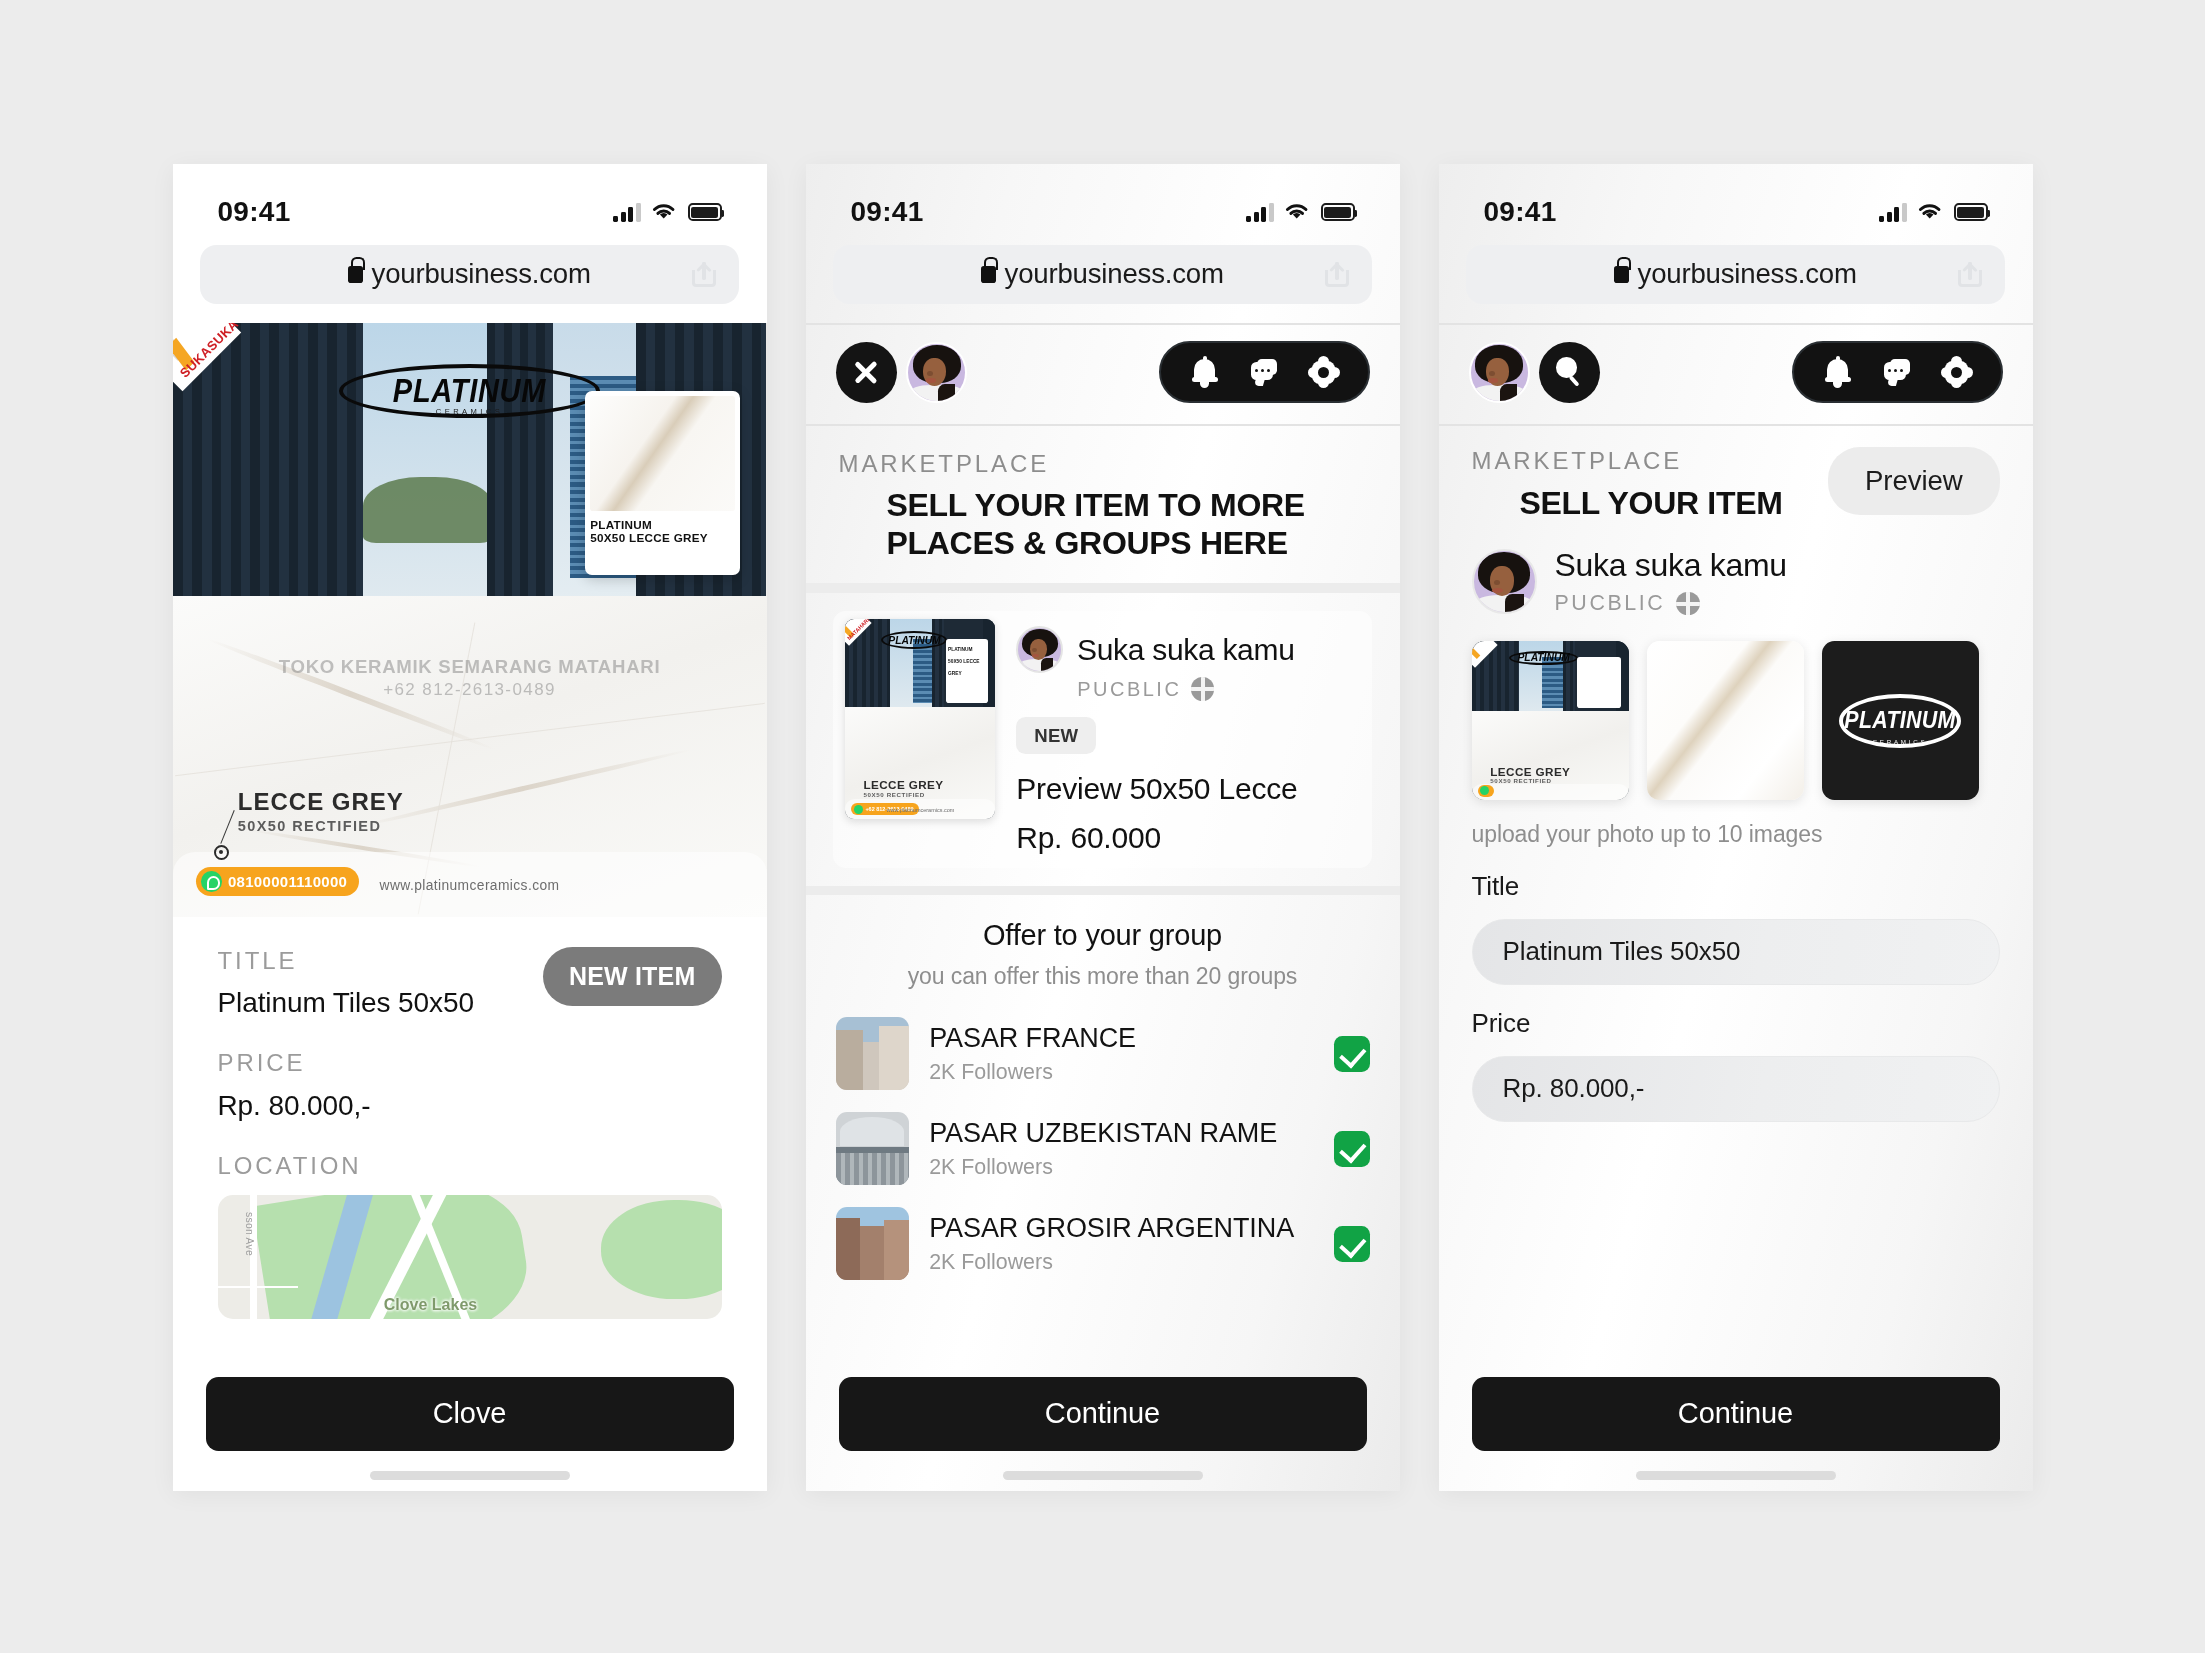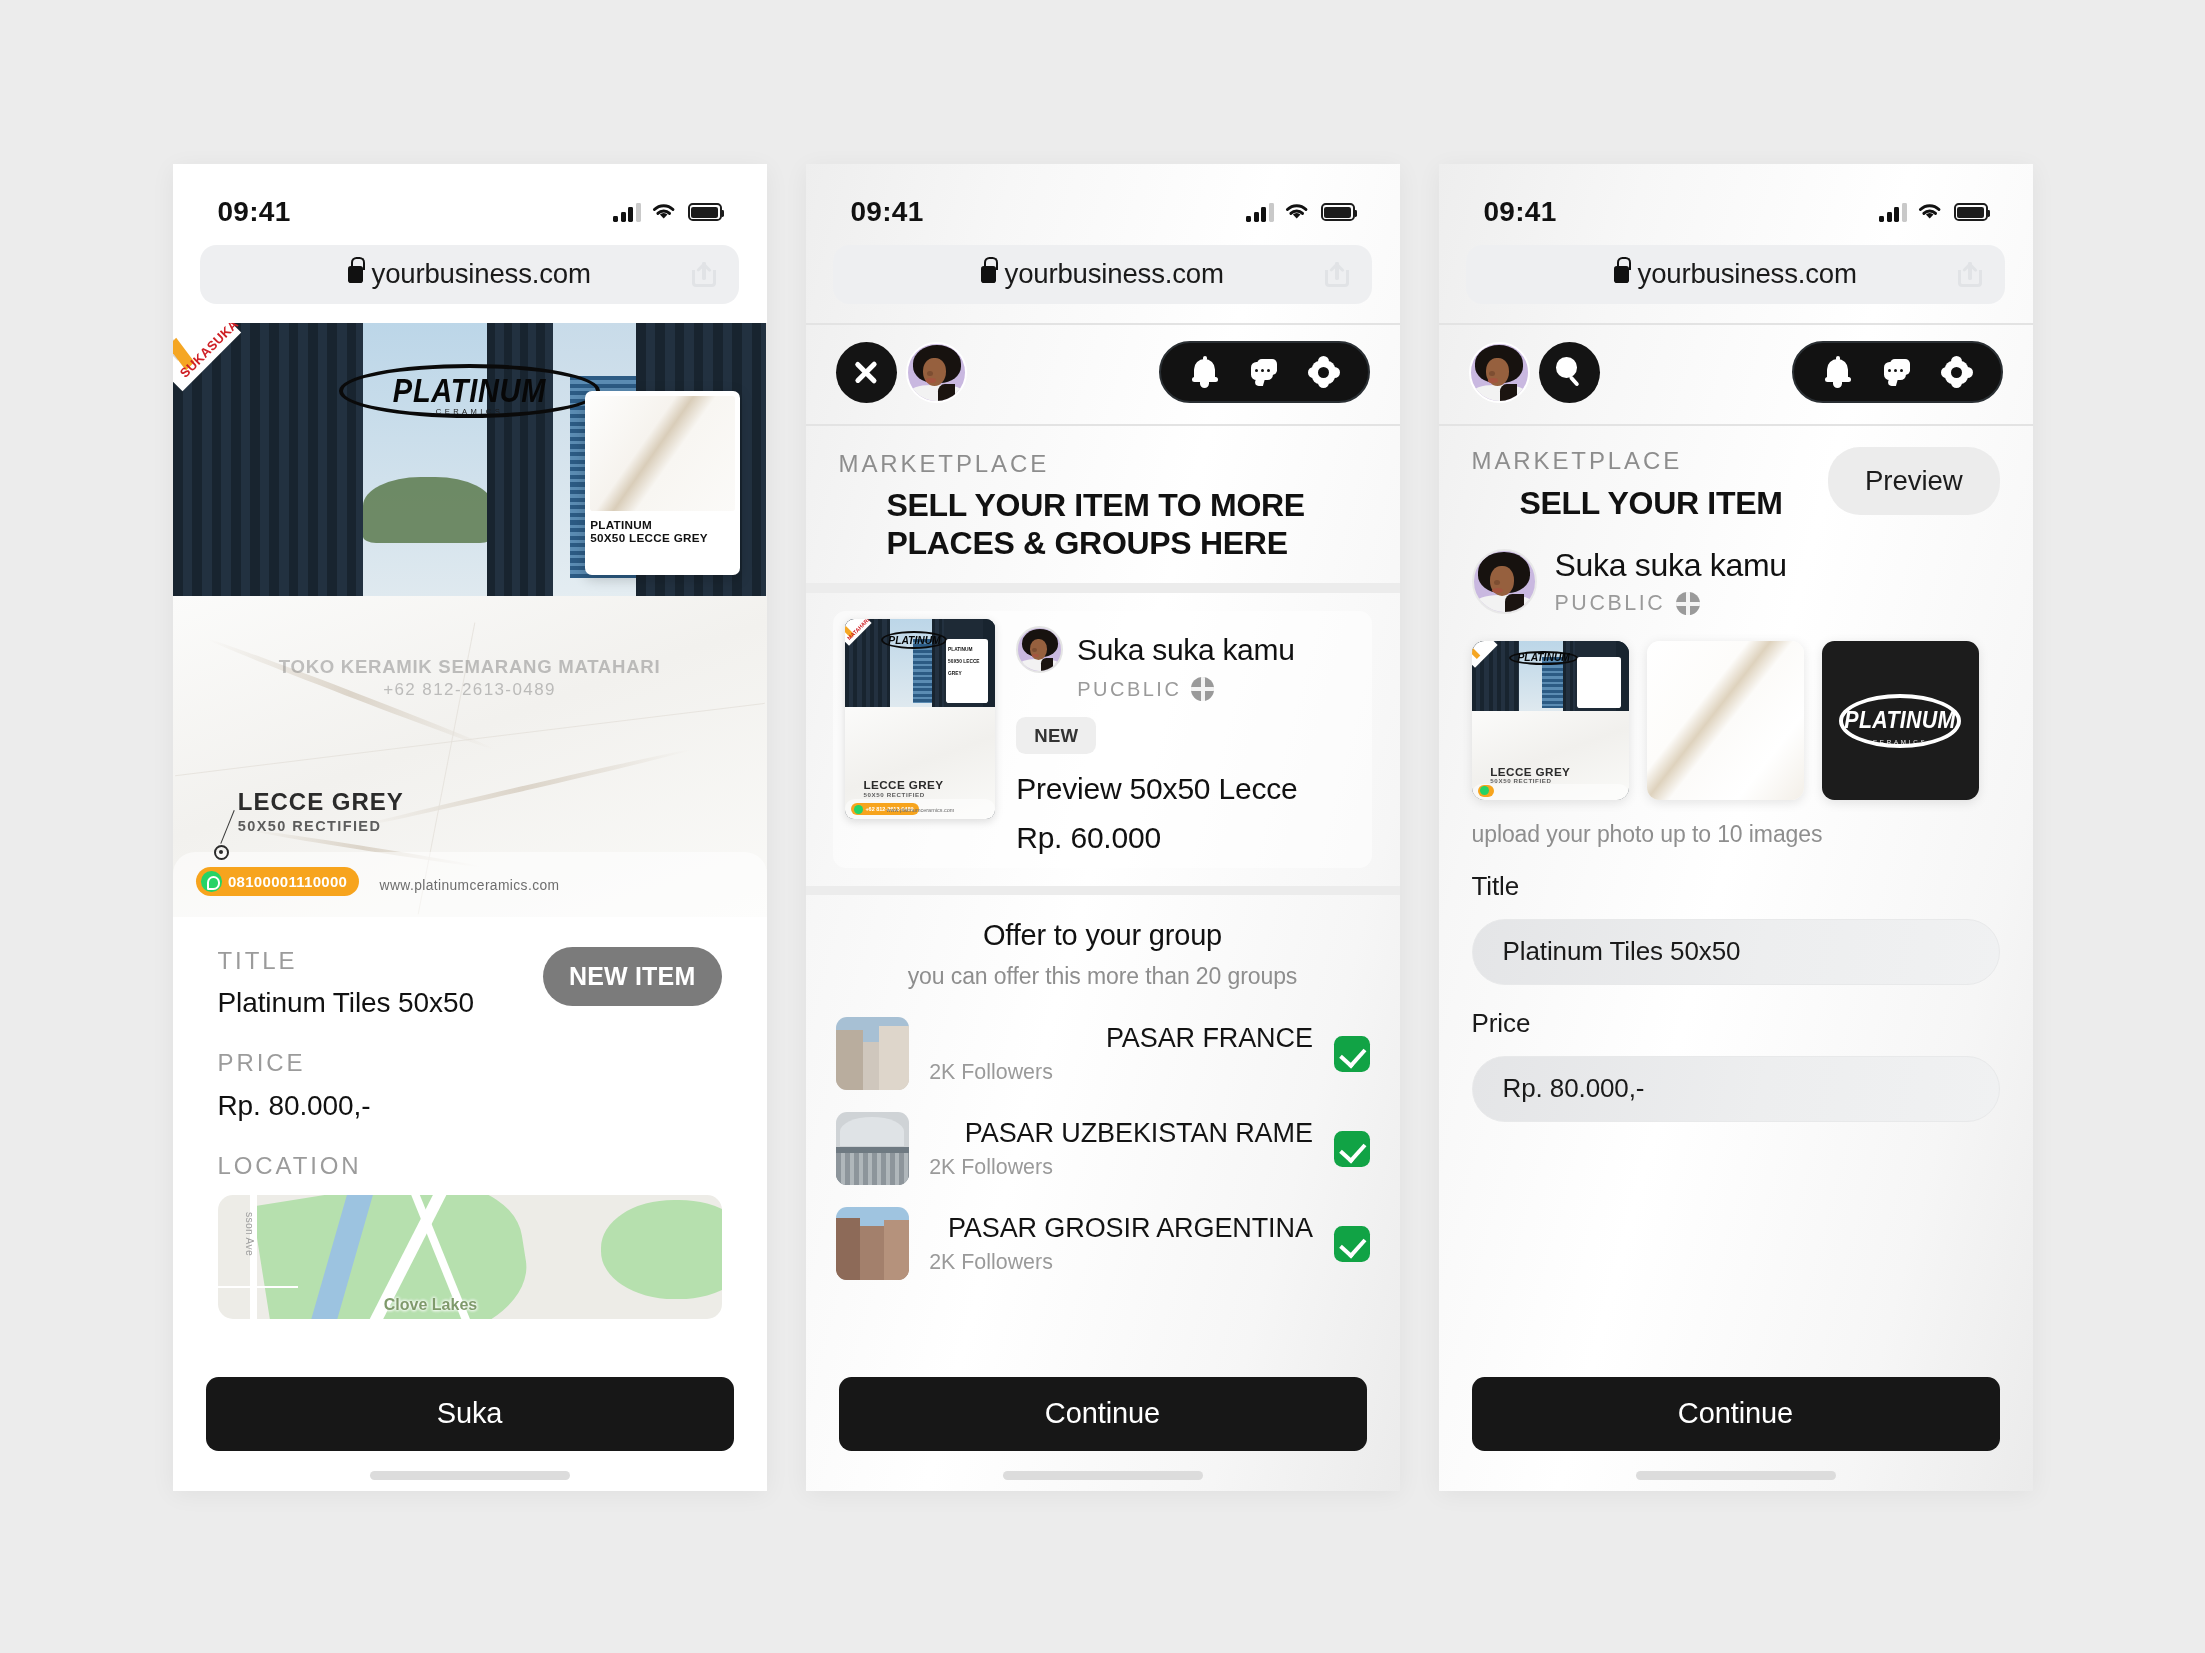--- a/index.html
+++ b/index.html
@@ -281,21 +281,21 @@
   .g1 { background: linear-gradient(#a7c0d4 0 34%, #cfc7bd 34% 100%); }
   .g1::before{content:"";position:absolute;left:0;top:18%;width:38%;height:82%;background:#b9ad9e}
   .g1::after{content:"";position:absolute;right:0;top:12%;width:40%;height:88%;background:#ded6cb}
   .g2 { background: linear-gradient(#cfd3d6 0 48%, #6f7a82 48% 100%); }
   .g2::before{content:"";position:absolute;left:6%;top:6%;width:88%;height:40%;background:#dfe3e6;border-radius:50% 50% 0 0}
   .g2::after{content:"";position:absolute;left:0;bottom:0;width:100%;height:44%;background:repeating-linear-gradient(90deg,#8d959b 0 4.8px,#b0b7bb 4.8px 9px)}
   .g3 { background: linear-gradient(#9fc4e0 0 26%, #a3806c 26% 100%); }
   .g3::before{content:"";position:absolute;left:0;top:14%;width:34%;height:86%;background:#8d6a58}
   .g3::after{content:"";position:absolute;right:0;top:18%;width:34%;height:82%;background:#b5927c}
   .ginfo { flex: 1 1 auto; }
-  .gname { font-size: 27px; color: #131313; letter-spacing: -0.1px; text-align: right; }
+  .gname { font-size: 27px; color: #131313; letter-spacing: -0.1px; }
   .gfollow { font-size: 21.4px; color: #9a9a9a; margin-top: 6.2px; }
   .check {
     width: 36px; height: 36px; border-radius: 8.3px; background: #11a345; flex: 0 0 36px;
     position: relative;
   }
   .check::after{
     content:"";position:absolute;left:11px;top:6.9px;width:11.7px;height:18.6px;
     border:4.1px solid #fff;border-top:none;border-left:none;transform:rotate(42deg);
   }
 
@@ -453,21 +453,21 @@
         <div class="rd1"></div>
           <div class="rd2"></div>
           <div class="rd3"></div>
           <div class="rd4"></div>
         <div class="st">sson Ave</div>
         <div class="lbl">Clove Lakes</div>
       </div>
     </div>
 
     <div class="bottom">
-      <div class="cta">Suka</div>
+      <div class="cta">Clove</div>
       <div class="homebar"></div>
     </div>
   </div>
 
   <div class="phone tinted">
 
     <div class="statusbar">
       <div class="clock">09:41</div>
       <div class="sysicons">
         <div class="bars">

